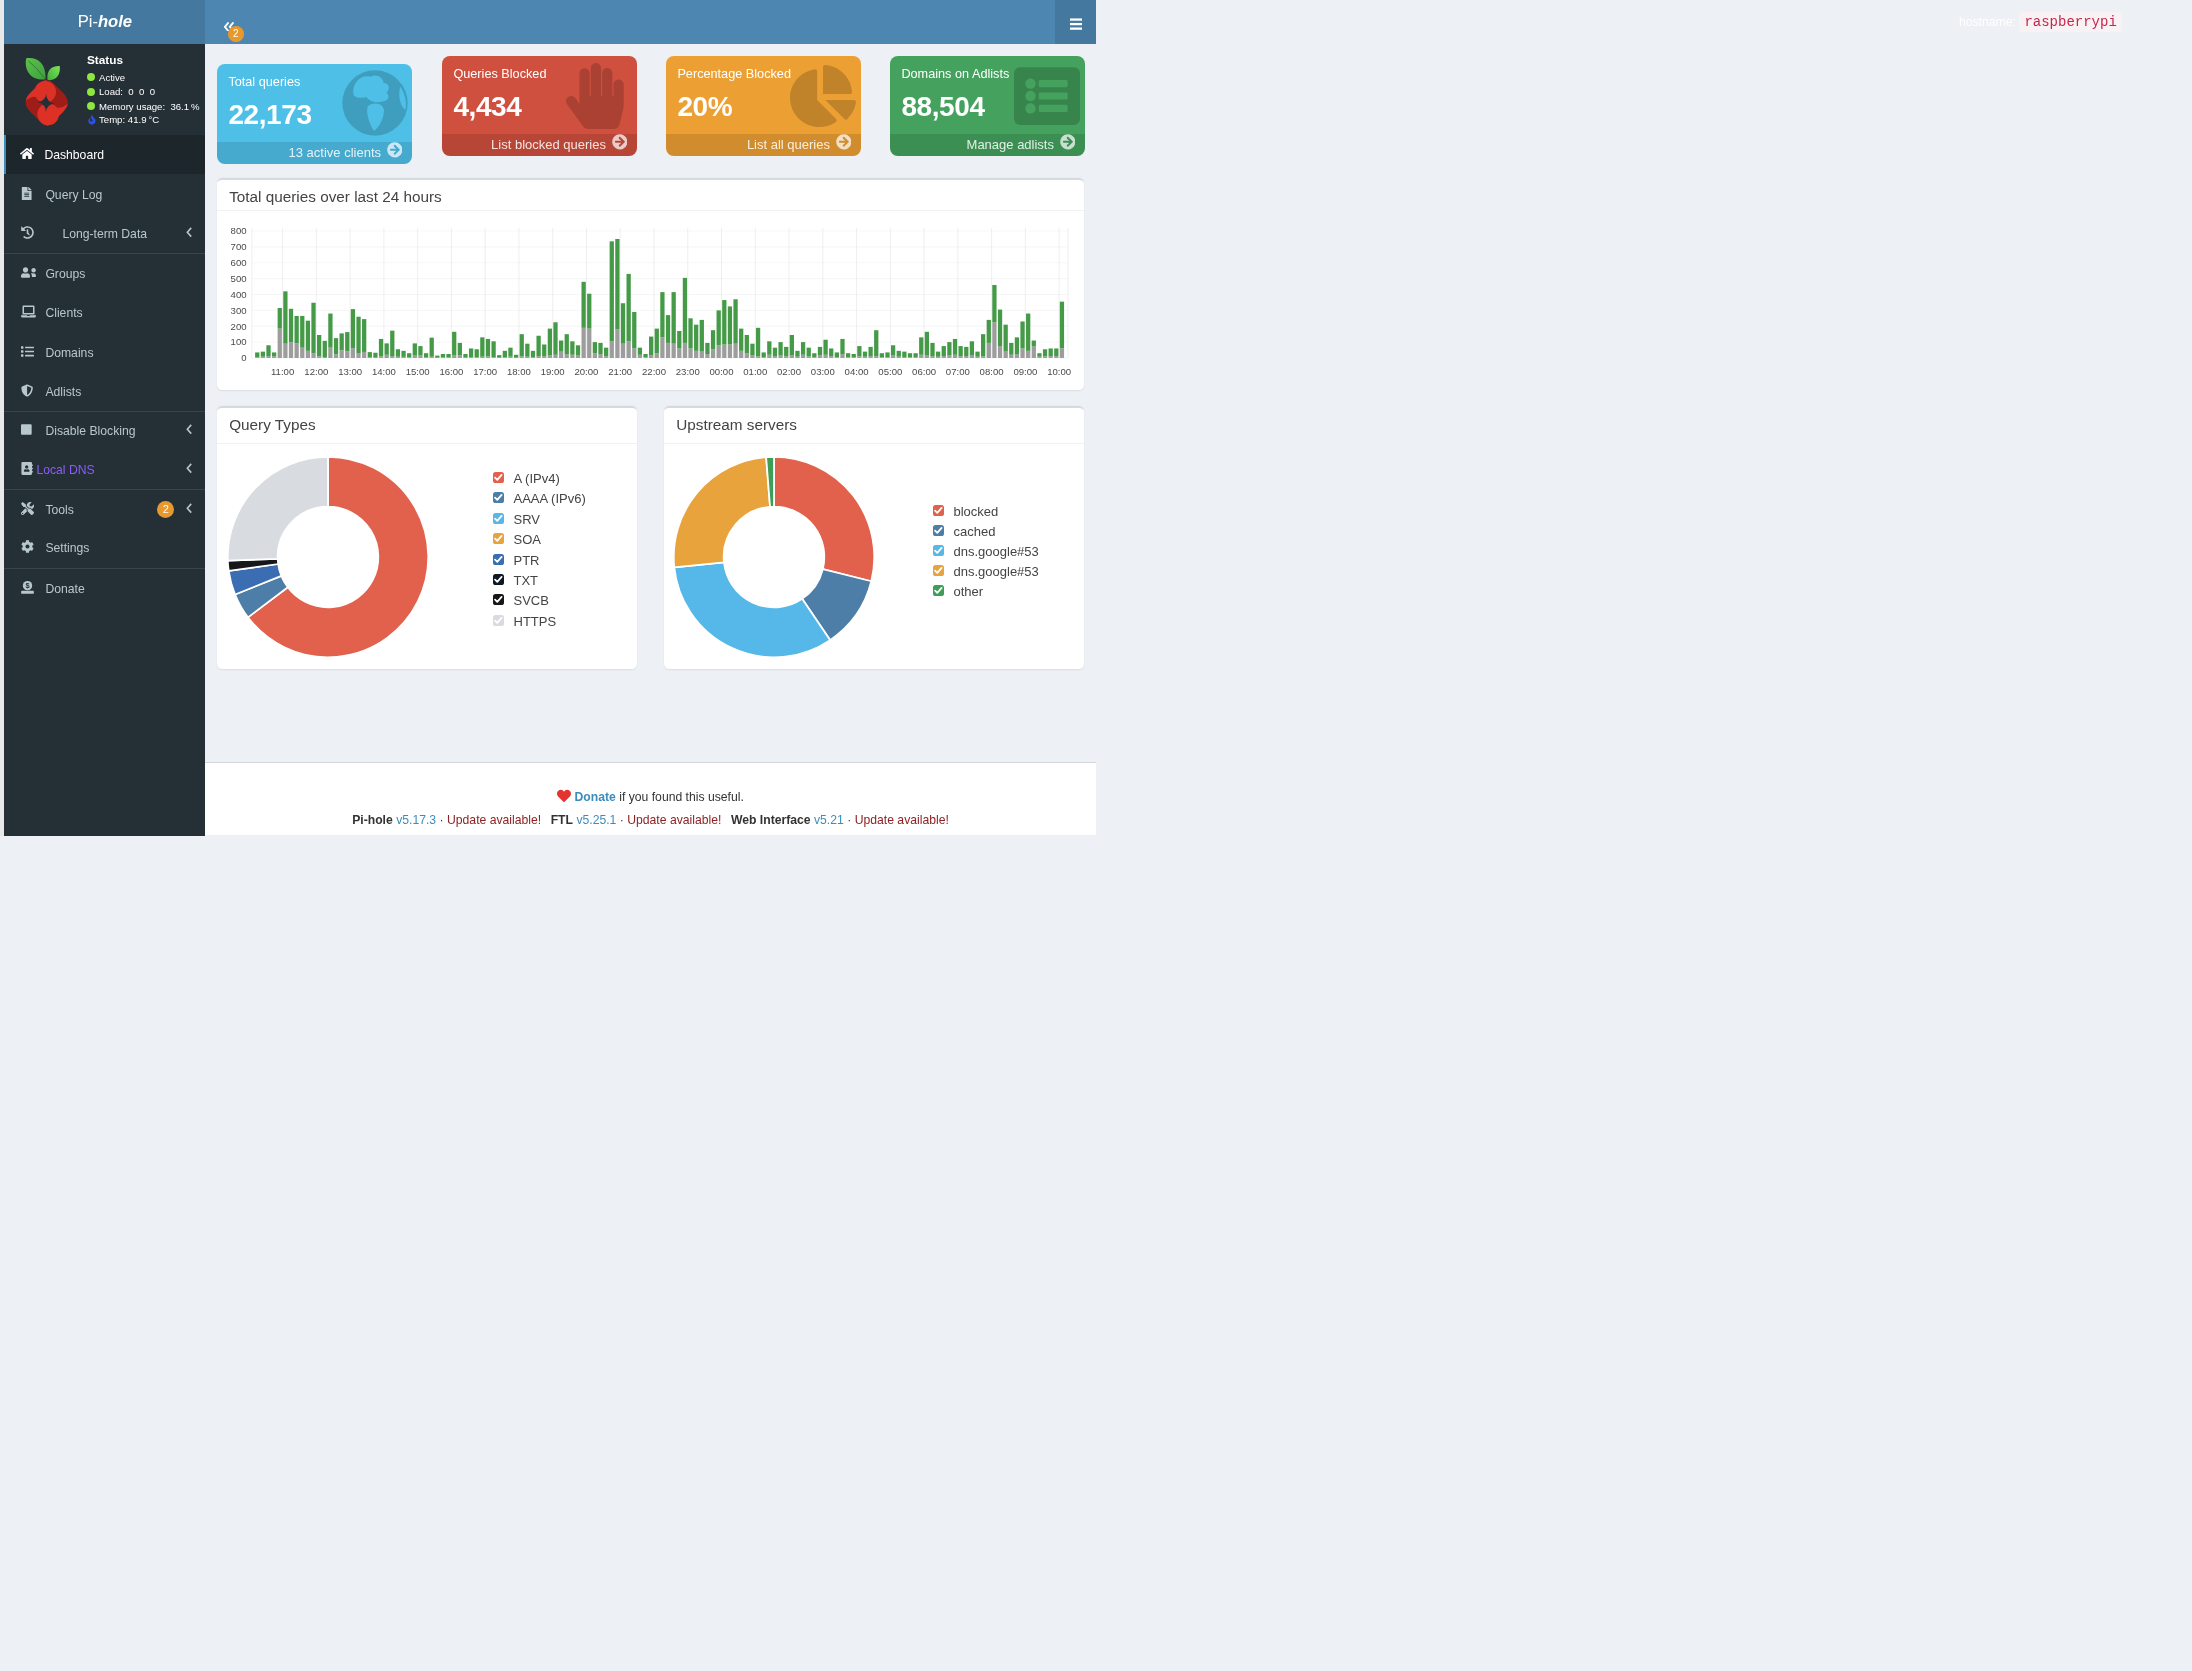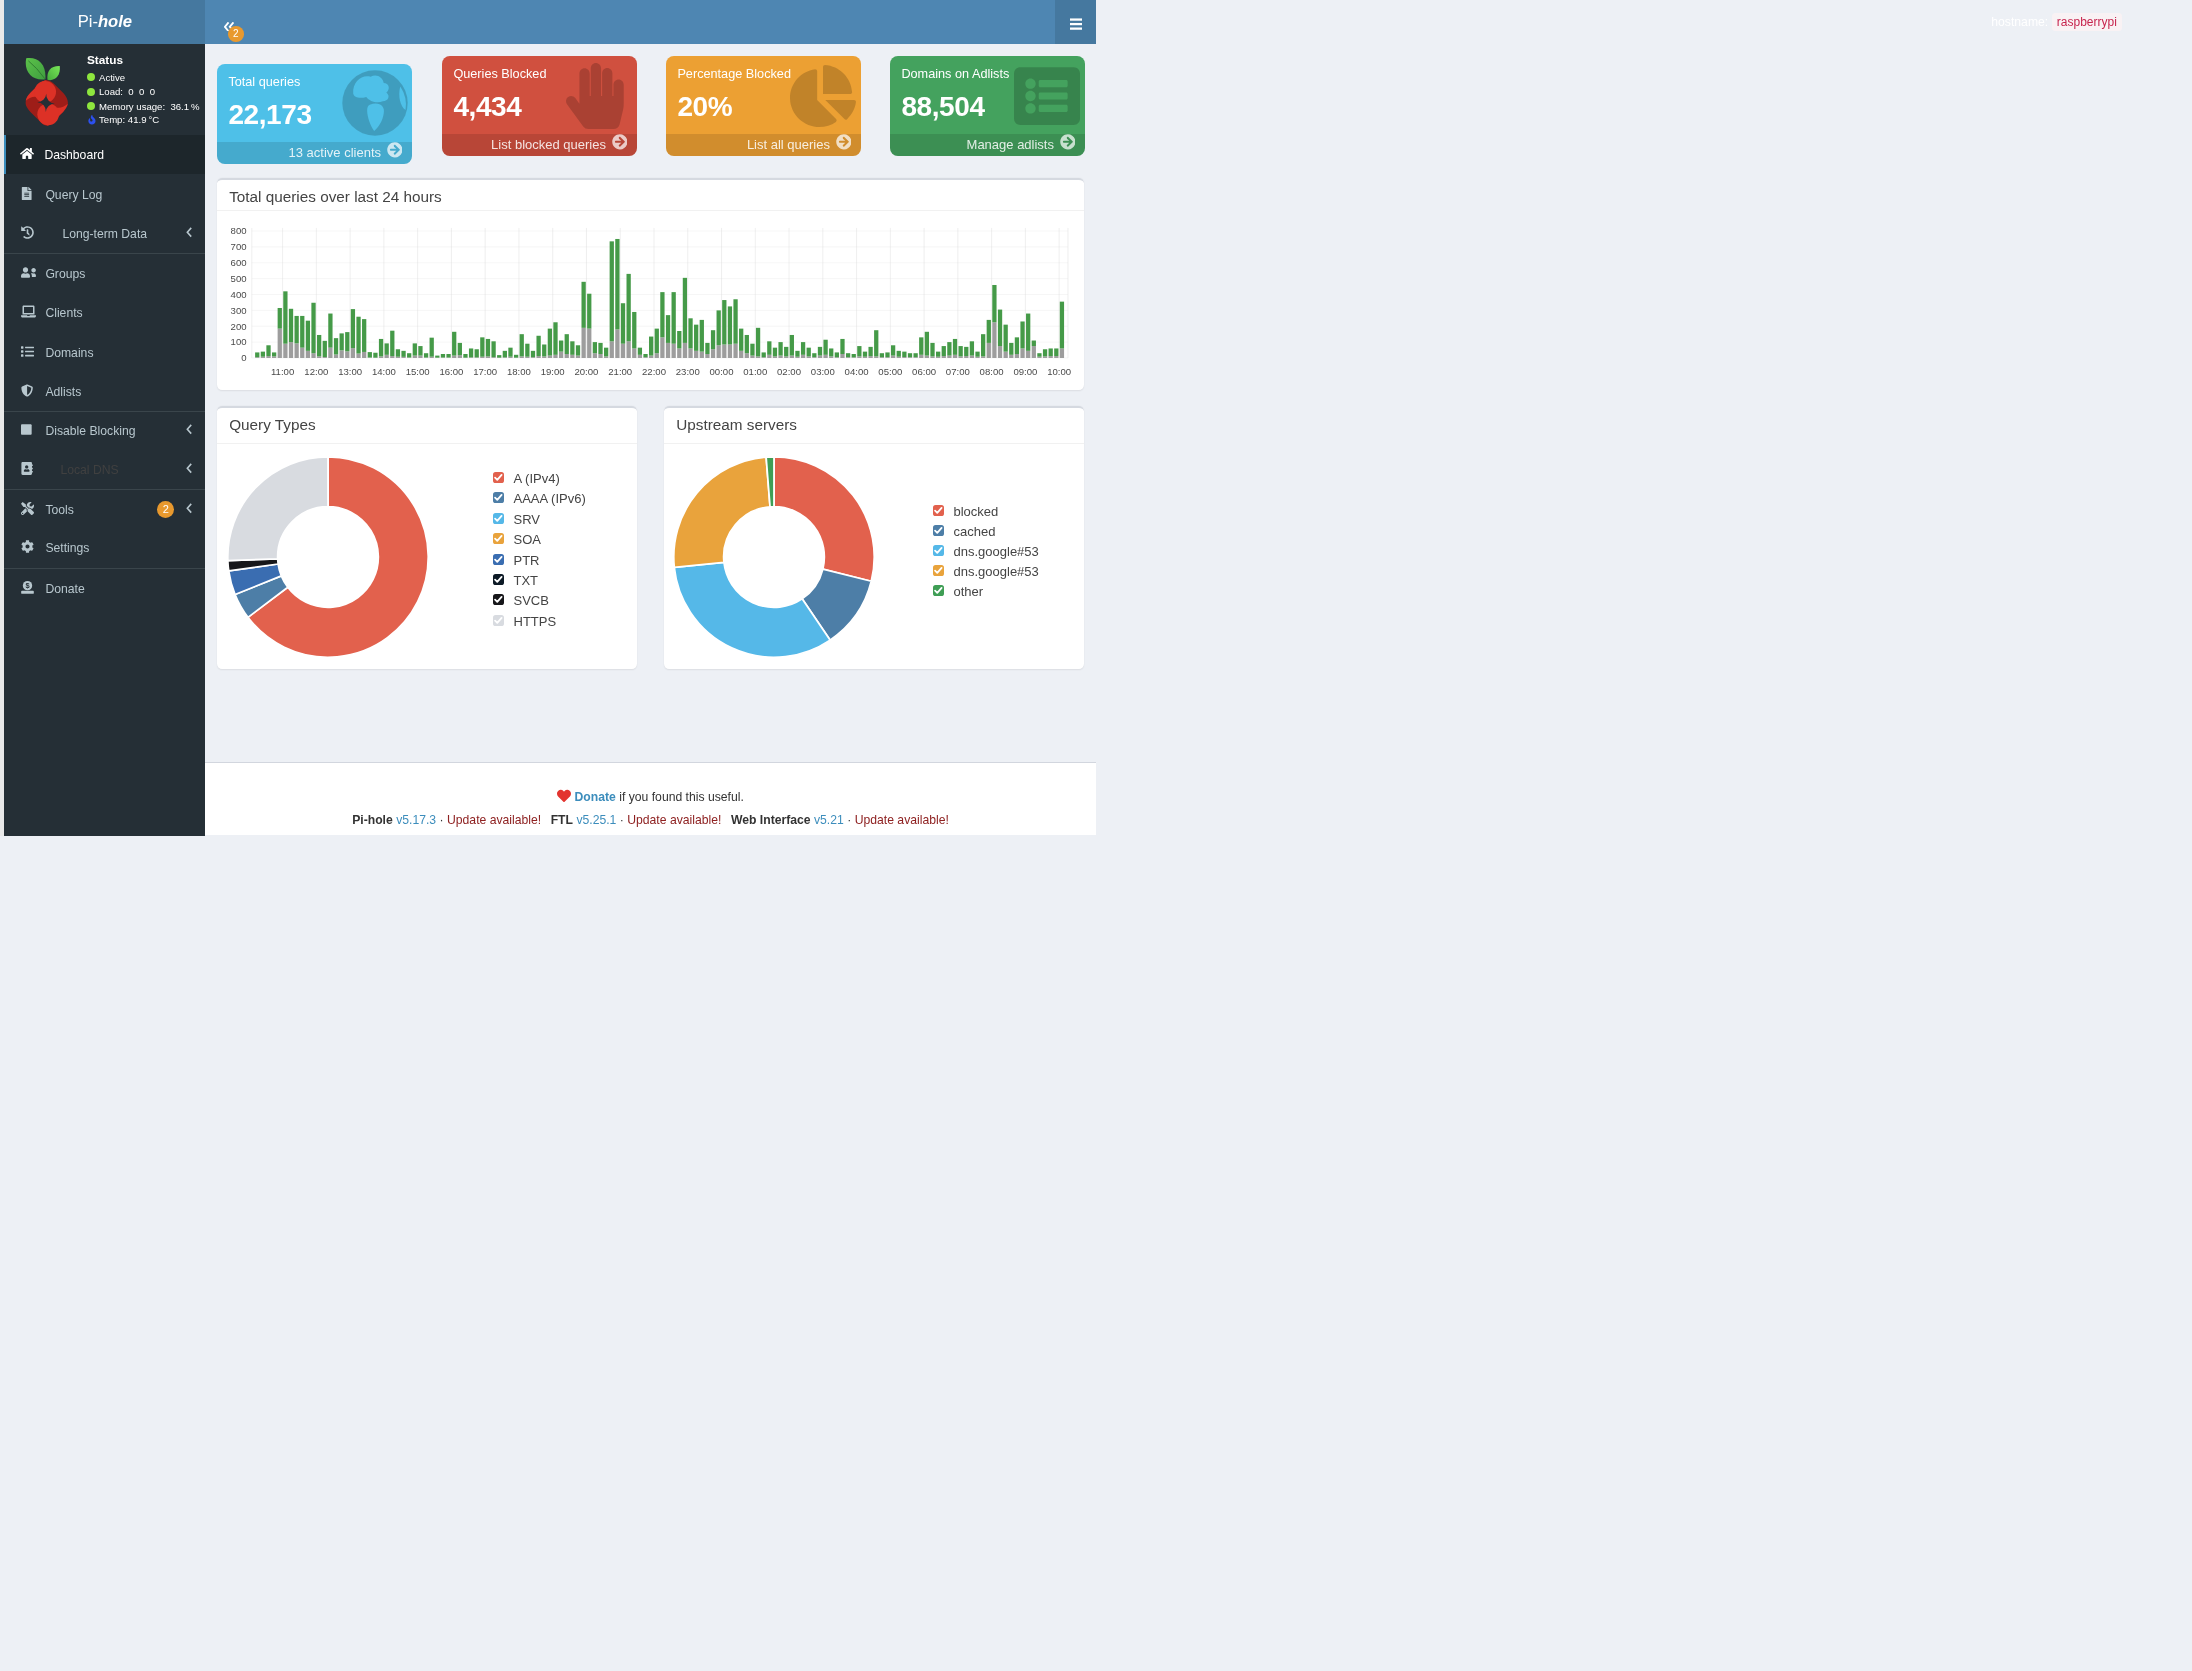--- a/index.html
+++ b/index.html
@@ -20,21 +20,21 @@
 .pdiv { position:absolute; left:0px; right:0px; height:0.9px; background:#f1f1f1; }
 .lgrow { position:absolute; height:14px; }
 .sw { position:absolute; left:0; top:0.9px; width:11.4px; height:11.4px; border-radius:2.6px; display:inline-block; }
 .sw svg { position:absolute; left:1.3px; top:1.3px; }
 .lgt { position:absolute; top:0px; font-size:13px; color:#444; white-space:nowrap; }
 .mrow { position:absolute; left:0; width:201px; height:39px; color:#b8c7ce; font-size:12.2px; }
 .mrow .lbl { position:absolute; left:41px; top:50%; transform:translateY(-50%); }
 .mrow .mi { position:absolute; left:17.5px; top:50%; transform:translateY(-50%); }
 .mrow .arr { position:absolute; right:13px; top:50%; transform:translateY(-50%); }
 .msep { position:absolute; left:0; width:100%; height:0.9px; background:#3a454b; }
-code.host { font-family:Liberation Sans, sans-serif; font-size:12px; color:#c7254e; background:#f9f2f4; border-radius:3.5px; padding:2.2px 5.2px; }
+code.host { font-family:Liberation Mono, monospace; font-size:14px; color:#c7254e; background:#f9f2f4; border-radius:3.5px; padding:2.2px 5.2px; }
 </style></head><body>
 <div id="strip"></div>
 <div id="nav"></div>
 <div id="sidebar"></div>
 <div id="main"></div>
 
 <div class="abs" id="logo" style="left:4.4px;top:0">Pi-<b>hole</b></div>
 <div class="abs" style="left:224px;top:18.3px"><svg width="10.5" height="9.6" viewBox="0 0 12 11">
       <path d="M5.2 0.4 L1 5.5 L5.2 10.6 M10.8 0.4 L6.6 5.5 L10.8 10.6" stroke="#fff" stroke-width="2.1" fill="none"></path>
     </svg></div>
@@ -135,21 +135,21 @@
       </svg></span>
     <span class="lbl" style="color:#b8c7ce;left:41px">Disable Blocking</span>
     <span class="arr"><svg width="6.1" height="10.5" viewBox="0 0 7 12">
         <path d="M6 1 L1.5 6 L6 11" stroke="#b8c7ce" stroke-width="1.8" fill="none"></path>
       </svg></span>
   </div>
 <div class="mrow" style="left:4.4px;top:450px;">
     <span class="mi" style="left:16.6px"><svg width="12.2" height="13" viewBox="0 0 448 512">
         <path d="M436 160c6.6 0 12-5.4 12-12v-40c0-6.6-5.4-12-12-12h-20V48c0-26.5-21.5-48-48-48H48C21.5 0 0 21.5 0 48v416c0 26.5 21.5 48 48 48h320c26.5 0 48-21.5 48-48v-48h20c6.6 0 12-5.4 12-12v-40c0-6.6-5.4-12-12-12h-20v-64h20c6.6 0 12-5.4 12-12v-40c0-6.6-5.4-12-12-12h-20v-64h20zm-228-32c35.3 0 64 28.7 64 64s-28.7 64-64 64-64-28.7-64-64 28.7-64 64-64zm112 236.8c0 10.6-10 19.2-22.4 19.2H118.4C106 384 96 375.4 96 364.8v-19.2c0-31.8 30.1-57.6 67.2-57.6h5c12.3 5.1 25.7 8 39.8 8s27.6-2.9 39.8-8h5c37.1 0 67.2 25.8 67.2 57.6v19.2z" fill="#b8c7ce"></path>
       </svg></span>
-    <span class="lbl" style="color:#404040;left:56px">Local DNS</span>
+    <span class="lbl" style="color:#8b5cf6;left:32px">Local DNS</span>
     <span class="arr"><svg width="6.1" height="10.5" viewBox="0 0 7 12">
         <path d="M6 1 L1.5 6 L6 11" stroke="#b8c7ce" stroke-width="1.8" fill="none"></path>
       </svg></span>
   </div>
 <div class="msep" style="left:4.4px;width:201px;top:489px"></div>
 <div class="mrow" style="left:4.4px;top:490px;">
     <span class="mi" style="left:16.6px"><svg width="13" height="13" viewBox="0 0 512 512">
         <path d="M501.1 395.7L384 278.6c-23.1-23.1-57.6-27.6-85.4-13.9L192 158.1V96L64 0 0 64l96 128h62.1l106.6 106.6c-13.6 27.8-9.2 62.3 13.9 85.4l117.1 117.1c14.6 14.6 38.2 14.6 52.7 0l52.7-52.7c14.5-14.6 14.5-38.2 0-52.7zM331.7 225c28.3 0 54.9 11 74.9 31l19.4 19.4c15.8-6.9 30.8-16.5 43.8-29.5 37.1-37.1 49.7-89.3 37.9-136.7-2.2-9-13.5-12.1-20.1-5.5l-74.4 74.4-67.9-11.3L334 98.9l74.4-74.4c6.6-6.6 3.4-17.9-5.7-20.2-47.4-11.7-99.6.9-136.6 37.9-28.5 28.5-41.9 66.1-41.2 103.6l82.1 82.1c8.1-1.9 16.5-2.9 24.7-2.9zm-103.9 82l-56.7-56.7L18.7 402.8c-25 25-25 65.5 0 90.5s65.5 25 90.5 0l123.6-123.6c-7.6-19.9-9.9-41.6-5-62.7zM64 472c-13.2 0-24-10.8-24-24 0-13.3 10.7-24 24-24s24 10.7 24 24c0 13.2-10.7 24-24 24z" fill="#b8c7ce"></path>
       </svg></span>
     <span class="lbl" style="color:#b8c7ce;left:41px">Tools</span>

